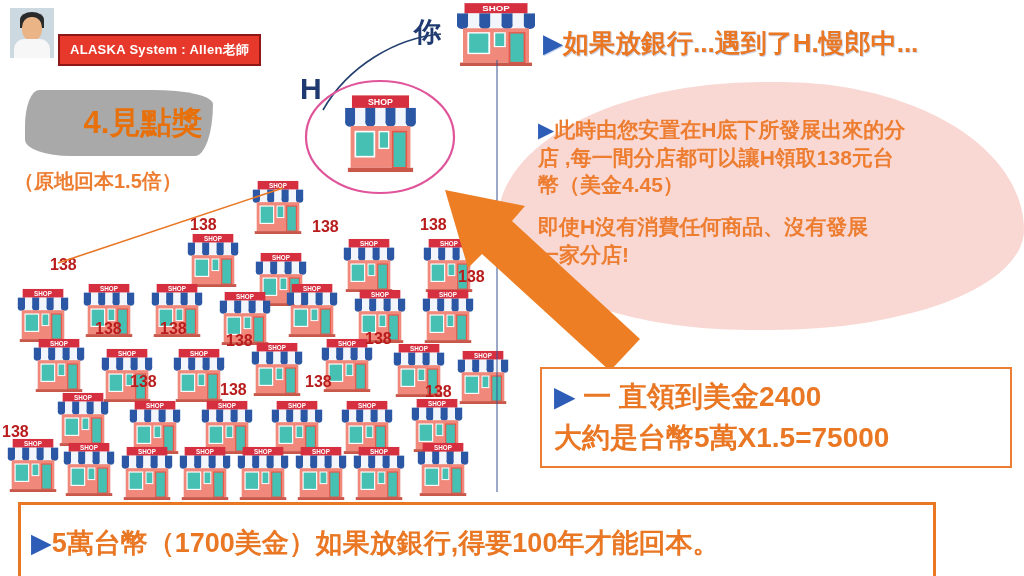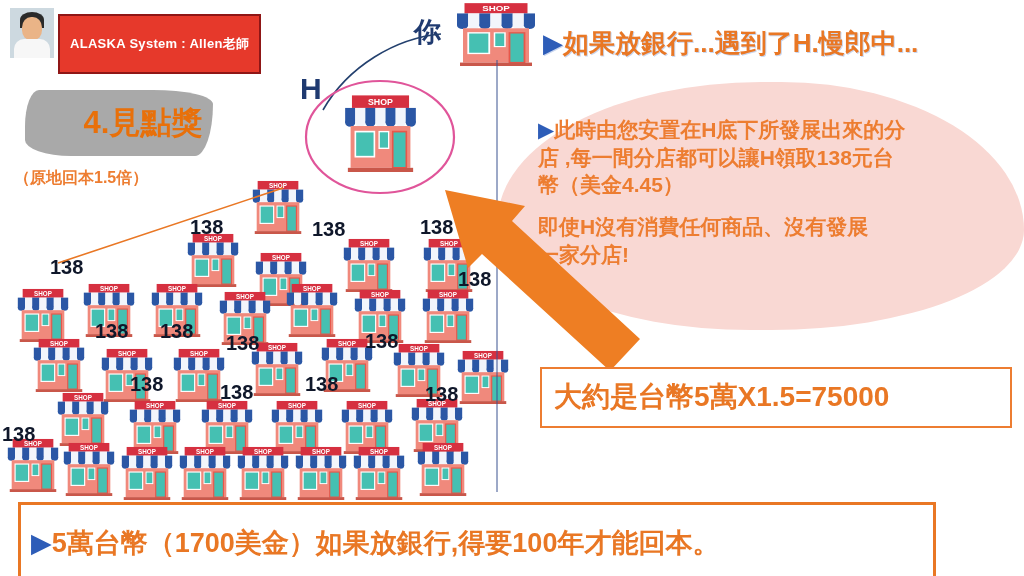--- a/index.html
+++ b/index.html
@@ -4,29 +4,29 @@
 <style>
   html,body{margin:0;padding:0;background:#888;}
   .slide{position:relative;width:1024px;height:576px;background:#ffffff;overflow:hidden;
          font-family:"Liberation Sans","DejaVu Sans",sans-serif;}
 
   
   .avatar{position:absolute;left:10px;top:8px;width:44px;height:50px;background:#cdd9e0;overflow:hidden;}
   .avatar .hair{position:absolute;left:10px;top:4px;width:24px;height:16px;background:#2a2a2a;border-radius:50% 50% 0 0;}
   .avatar .head{position:absolute;left:12px;top:9px;width:20px;height:23px;background:#eab487;border-radius:46% 46% 42% 42%;}
   .avatar .torso{position:absolute;left:4px;top:31px;width:36px;height:20px;background:#f7f7f7;border-radius:10px 10px 0 0;}
-  .badge{position:absolute;left:58px;top:14px;background:#e6392b;border:2px solid #8f1616;
-         color:#fff;font-weight:bold;font-size:13px;padding:19px 10px;letter-spacing:.3px;}
+  .badge{position:absolute;left:58px;top:34px;background:#e6392b;border:2px solid #8f1616;
+         color:#fff;font-weight:bold;font-size:13px;padding:5px 10px;letter-spacing:.3px;}
 
   
   .ribbon{position:absolute;left:25px;top:90px;width:188px;height:66px;background:#a9a9a9;
           border-radius:14px 60px 18px 46px / 36px 14px 52px 16px;
           display:flex;align-items:center;justify-content:center;}
   .ribbon .ribbon-text{color:#e8700a;font-size:31px;font-weight:bold;margin-left:48px;}
-  .subtitle{position:absolute;left:14px;top:168px;color:#ed7d31;font-size:16px;font-weight:bold;}
+  .subtitle{position:absolute;left:14px;top:168px;color:#ed7d31;font-size:20px;font-weight:bold;}
 
   
   .label-you{position:absolute;left:414px;top:14px;color:#1f3a70;font-size:27px;font-weight:bold;}
   .label-h{position:absolute;left:300px;top:72px;color:#1f3a70;font-size:30px;font-weight:bold;}
 
   
   .blob{position:absolute;left:498px;top:82px;width:526px;height:248px;background:#f9d8d3;
         border-radius:52% 48% 50% 50% / 58% 62% 42% 46%;}
   .blob-text{position:absolute;left:24px;top:34px;width:480px;color:#ed7d31;
              font-size:21px;font-weight:bold;line-height:1.32;}
@@ -36,21 +36,21 @@
   .marker{color:#2e5db8;}
   .title-callout{position:absolute;left:543px;top:26px;font-size:26px;font-weight:bold;color:#e97724;
                  text-shadow:1px 1px 0 #c9d6ef;white-space:nowrap;}
   .amount-box{position:absolute;left:540px;top:367px;width:444px;border:2px solid #ed7d31;background:#fff;
               color:#e97724;font-weight:bold;font-size:28px;padding:8px 12px;line-height:1.45;}
   .bottom-box{position:absolute;left:18px;top:502px;width:892px;border:3px solid #e97724;background:#fff;
               color:#e97724;font-weight:bold;font-size:27px;padding:20px 10px;white-space:nowrap;overflow:hidden;}
 
   
   .shop{position:absolute;}
-  .bonus{position:absolute;color:#0f172a;font-weight:bold;font-size:20px;}
+  .bonus{position:absolute;color:#b91c1c;font-weight:bold;font-size:16px;}
   #overlay{position:absolute;left:0;top:0;width:1024px;height:576px;pointer-events:none;}
   #defs-svg{position:absolute;width:0;height:0;}
 </style>
 </head>
 <body>
 
 <svg id="defs-svg" aria-hidden="true">
   <defs>
     <symbol id="shop-icon" viewBox="0 0 64 56">
       <rect x="11" y="1" width="42" height="9" fill="#d63040"></rect>
@@ -237,20 +237,21 @@
     <line x1="58" y1="263" x2="283" y2="188" stroke="#e97724" stroke-width="1.6"></line>
     <ellipse cx="380" cy="137" rx="74" ry="56" stroke="#e0559a" stroke-width="2.2" fill="none"></ellipse>
     <polygon points="640,339 512,221 525,206 445,190 468,268 482,254 610,371" fill="#ee7e23"></polygon>
   </svg>
 
   <div class="title-callout">
     <span class="marker">▶</span><span>如果放銀行...遇到了H.慢郎中...</span>
   </div>
 
   <div class="amount-box">
+    <div><span class="marker">▶</span><span> 一 直領到美金2400</span></div>
     <div>大約是台幣5萬X1.5=75000</div>
   </div>
 
   <div class="bottom-box">
     <span class="marker">▶</span><span>5萬台幣（1700美金）如果放銀行,得要100年才能回本。</span>
   </div>
 
 </div>
 
 </body></html>

